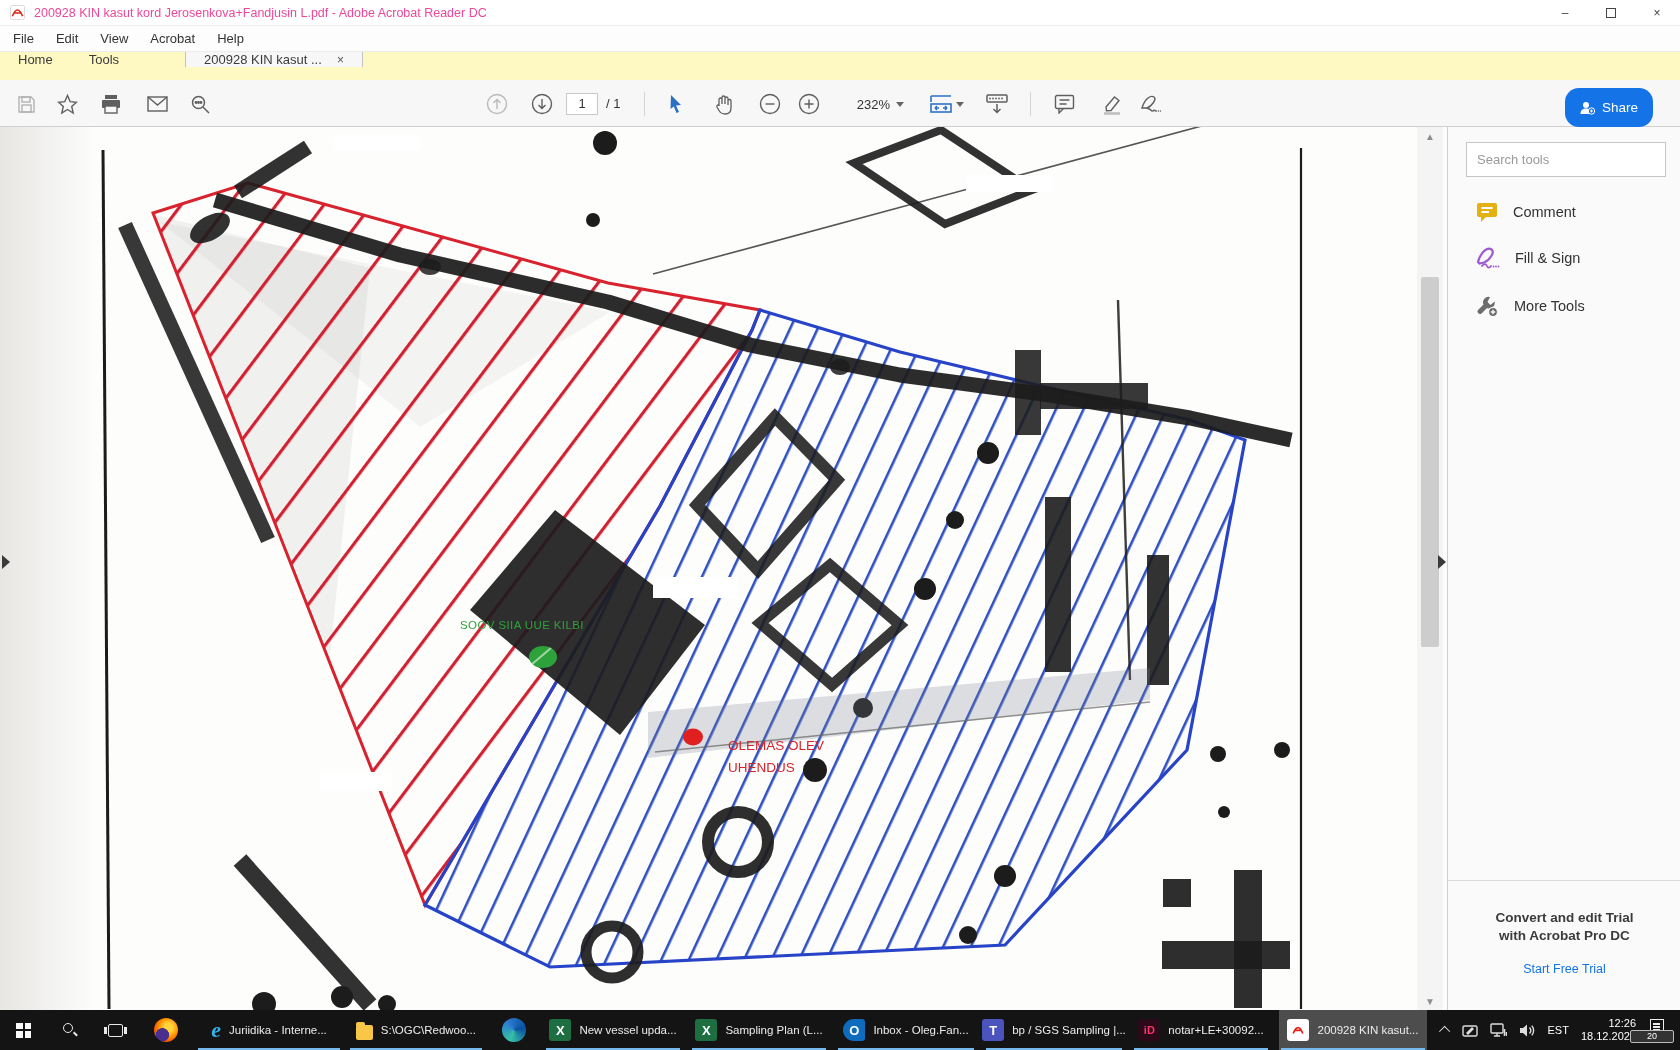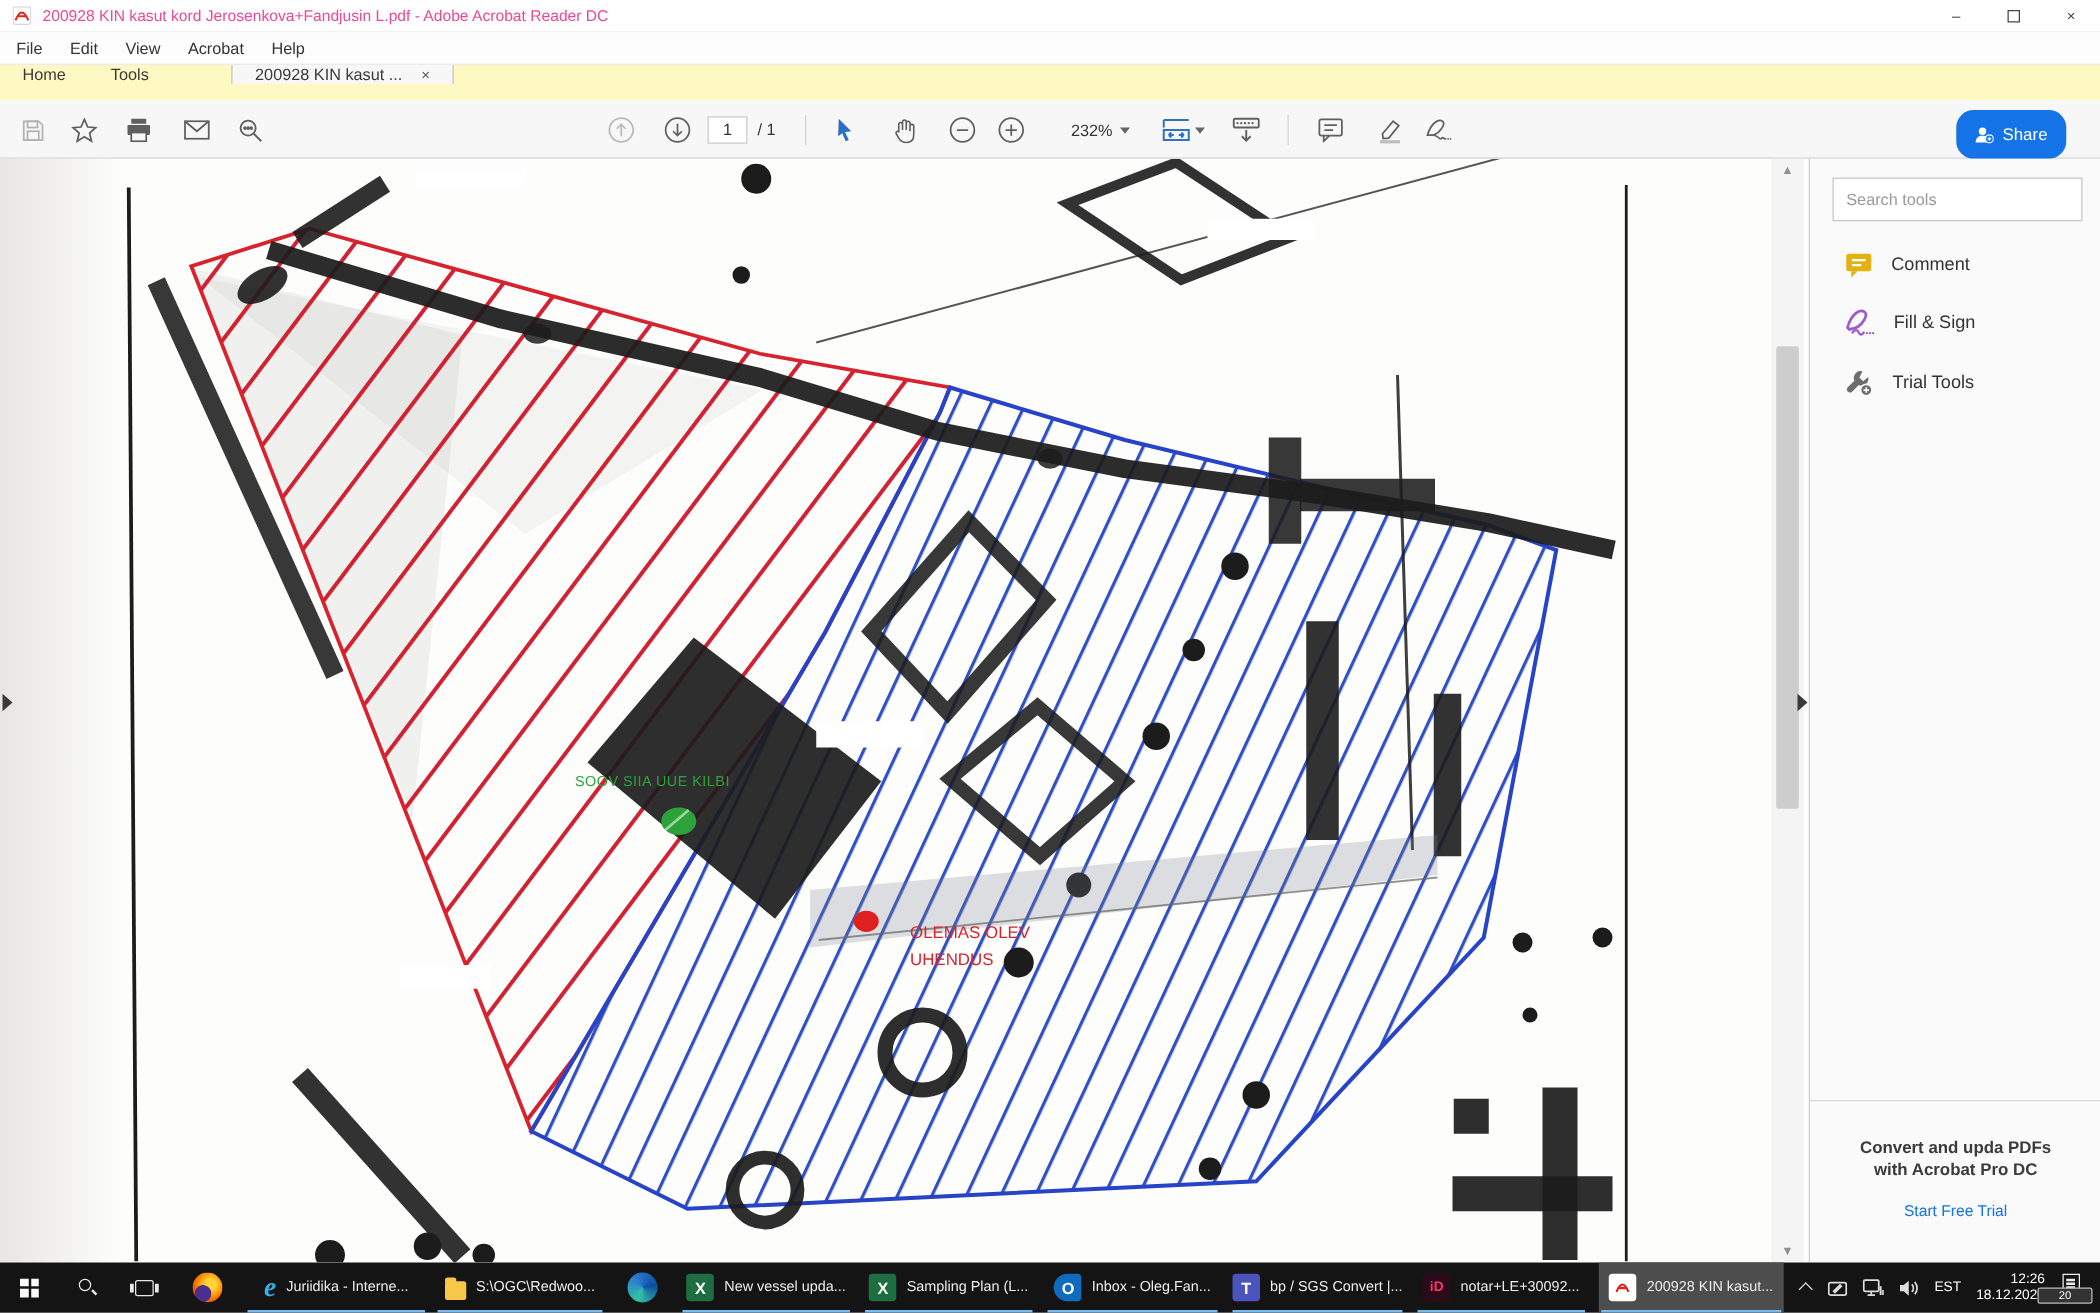--- a/index.html
+++ b/index.html
@@ -392,25 +392,25 @@
         <path d="M6 19 c2-2.5 4-2.5 5 0 c1 2.2 2.5 2.2 4 0 M17.5 19.5 h.01 M20 19.5 h.01 M22.5 19.5 h.01" fill="none" stroke="#9d59d2" stroke-width="1.8" stroke-linecap="round"></path>
       </svg>
       <span class="lbl">Fill &amp; Sign</span>
     </div>
     <div class="tool-item" style="top:167px">
       <svg width="23" height="22" viewBox="0 0 23 22">
         <path d="M14 2 a5.5 5.5 0 0 0-6.5 7.5 L2 15 a2.5 2.5 0 0 0 3.5 3.5 L11 13 a5.5 5.5 0 0 0 7.5-6.5 L14.5 10 L11.5 7 Z" fill="#6d6d6d"></path>
         <circle cx="17" cy="17" r="4.6" fill="#6d6d6d" stroke="#fafafa" stroke-width="1.4"></circle>
         <path d="M17 14.8 V19.2 M14.8 17 H19.2" stroke="#fafafa" stroke-width="1.4"></path>
       </svg>
-      <span class="lbl">Trial Tools</span>
+      <span class="lbl">More Tools</span>
     </div>
     <div class="promo">
       <div class="p1">
-        <div>Convert and upda PDFs</div>
+        <div>Convert and edit Trial</div>
         <div>with Acrobat Pro DC</div>
       </div>
       <span class="link">Start Free Trial</span>
     </div>
   </div>
 
   <div class="taskbar">
     <div class="tb-item" style="left:8px">
       <span class="win-grid">
           <i></i>
@@ -449,21 +449,21 @@
     <div class="tb-item running" style="left:690px; width:138px">
       <span class="sq" style="background:#1d6f42">X</span>
       <span class="lab">Sampling Plan (L...</span>
     </div>
     <div class="tb-item running" style="left:836px; width:140px">
       <span class="sq" style="background:#0f6cbd; border-radius:50% 3px 3px 50%">O</span>
       <span class="lab">Inbox - Oleg.Fan...</span>
     </div>
     <div class="tb-item running" style="left:984px; width:140px">
       <span class="sq" style="background:#4b53bc">T</span>
-      <span class="lab">bp / SGS Convert |...</span>
+      <span class="lab">bp / SGS Sampling |...</span>
     </div>
     <div class="tb-item running" style="left:1132px; width:138px">
       <span class="sq" style="background:#2b0a1a; color:#ff3366; font-size:11px">iD</span>
       <span class="lab">notar+LE+30092...</span>
     </div>
     <div class="tb-item running active" style="left:1279px; width:148px">
       <span class="sq" style="background:#fff">
         <svg width="14" height="14" viewBox="0 0 16 16">
             <path d="M2.5 12 Q8 -1.5 13.5 12 M4.5 8.5 H11.5" stroke="#e2231a" stroke-width="2" fill="none"></path>
           </svg>

